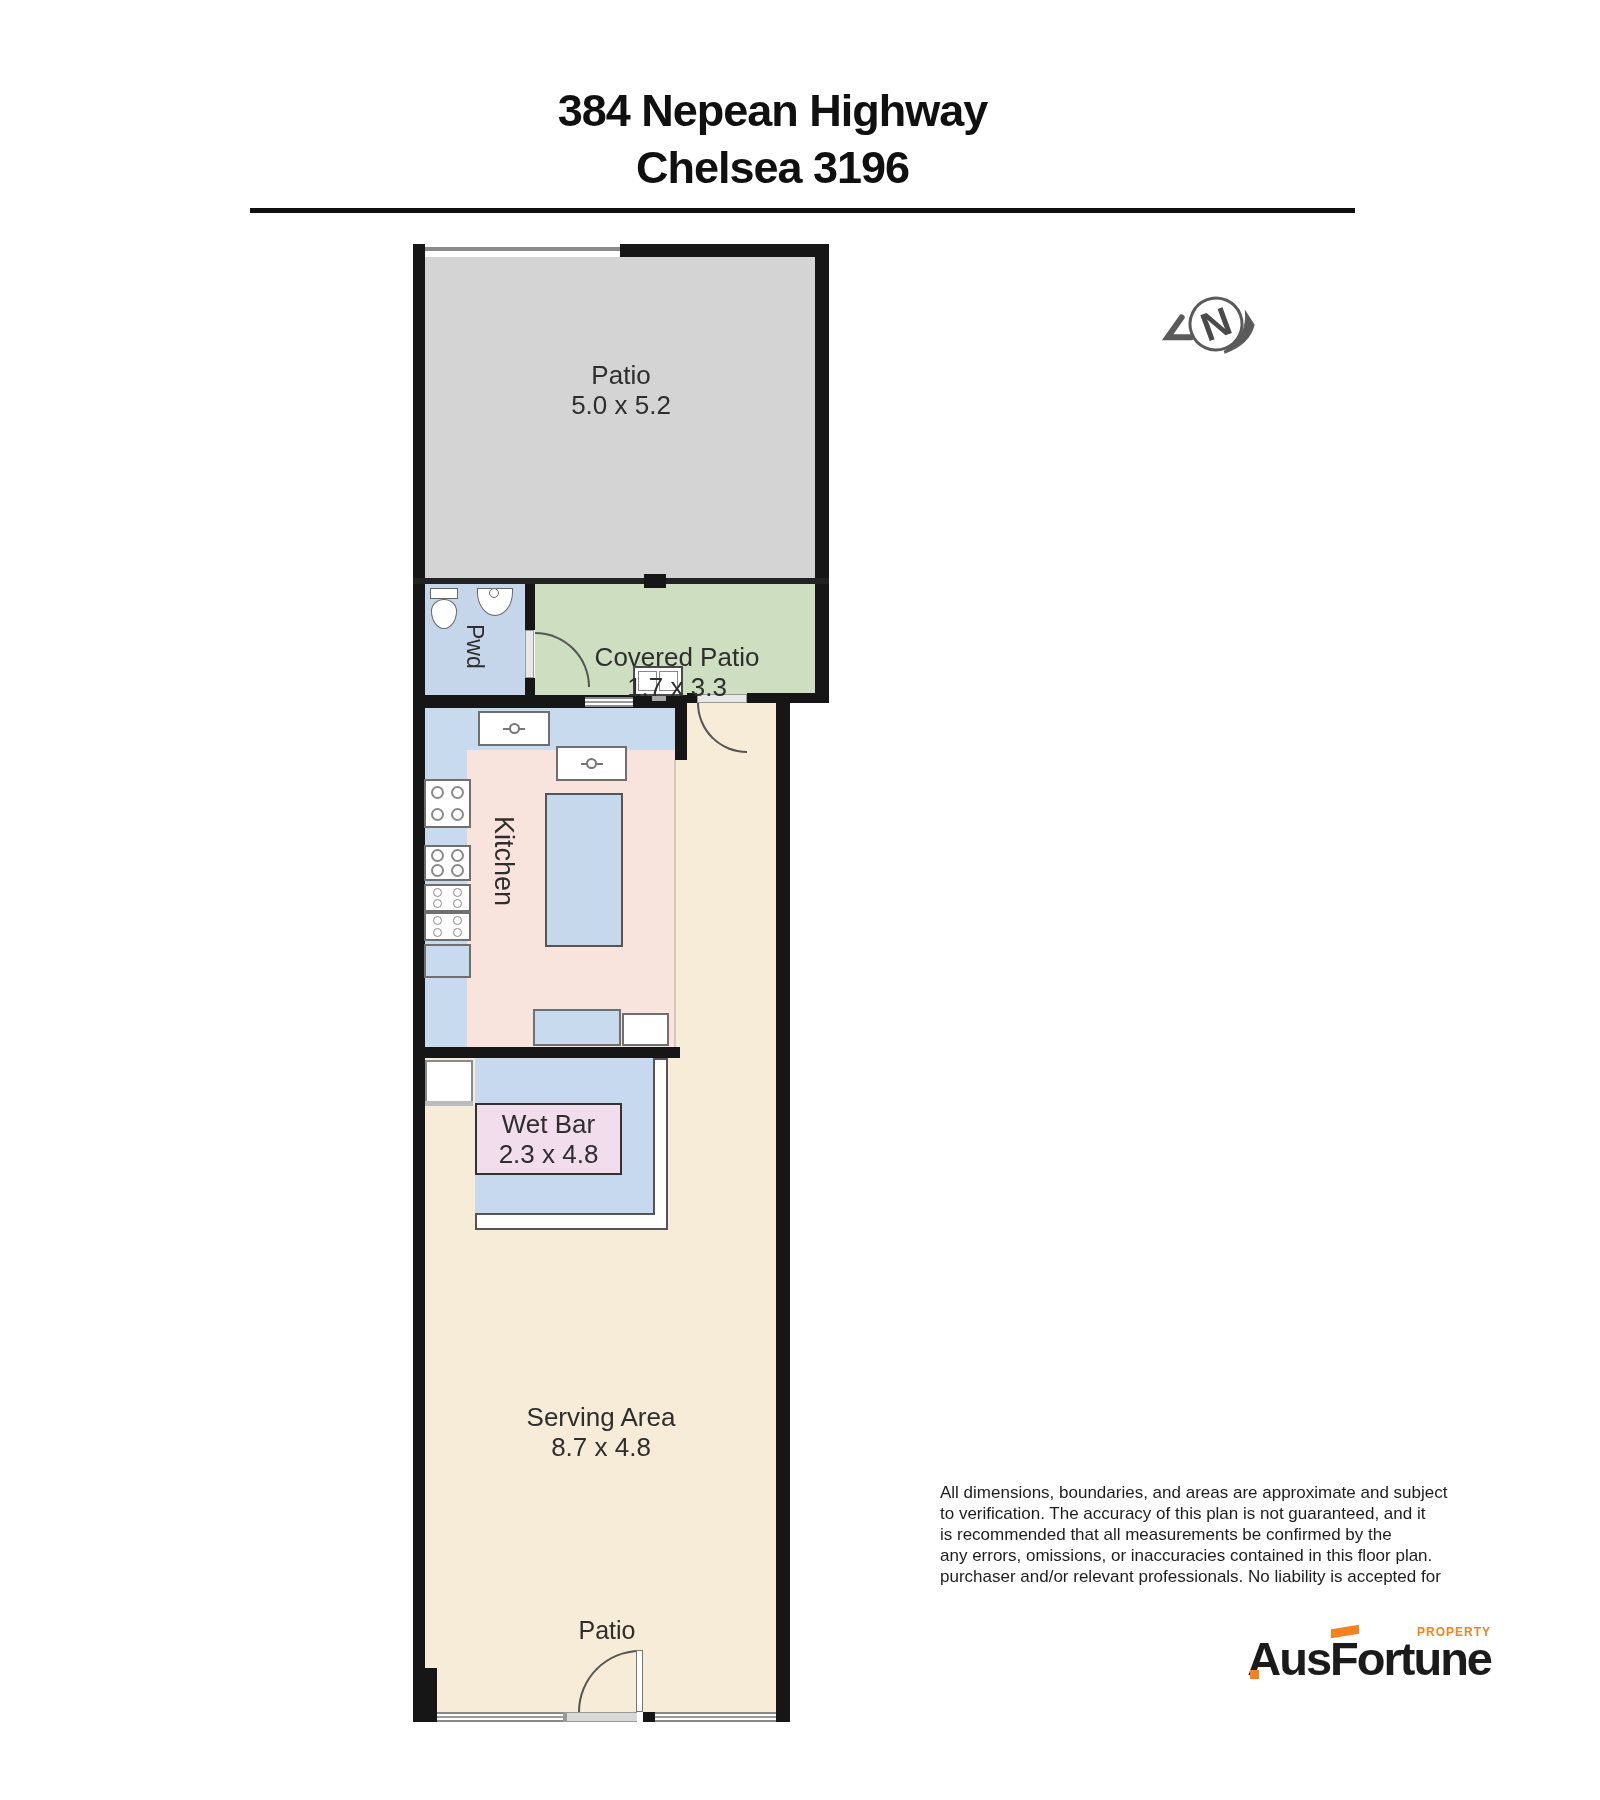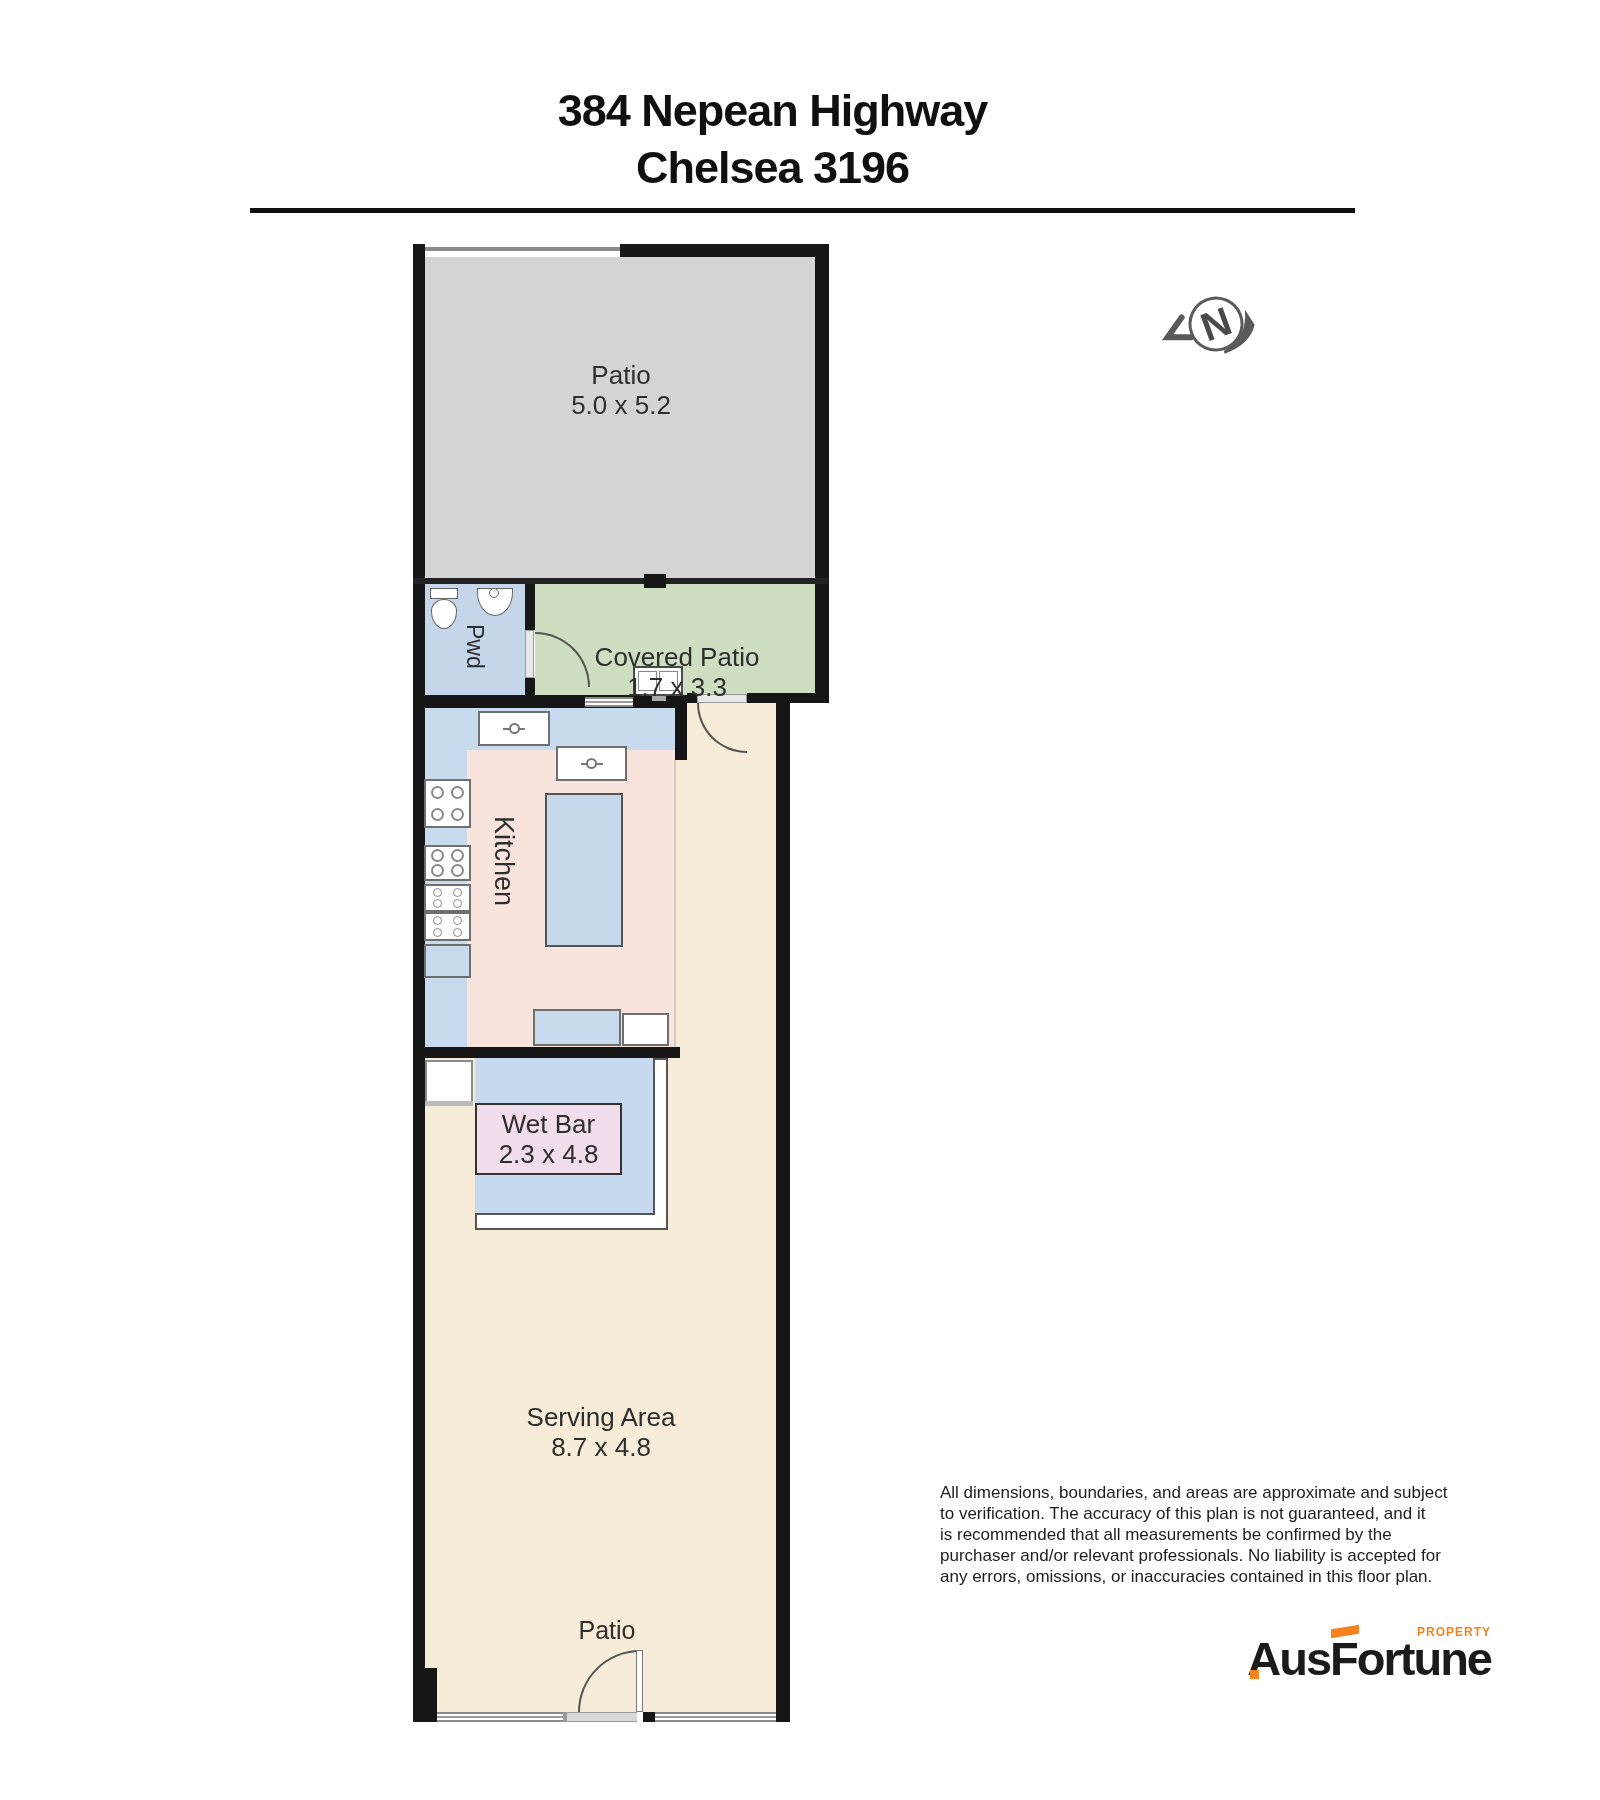--- a/index.html
+++ b/index.html
@@ -179,22 +179,22 @@
         <text x="68" y="68" font-size="40" font-weight="bold" fill="#4a4a4a" text-anchor="middle" font-family="Liberation Sans, sans-serif">N</text>
         <path d="M 66,82 Q 94,77 100,50 L 104,68 Q 93,85 66,85 Z" fill="#5a5a5a"></path>
       </g>
     </svg>
   </div>
 
   <div class="abs disclaimer">
     <div>All dimensions, boundaries, and areas are approximate and subject</div>
     <div>to verification. The accuracy of this plan is not guaranteed, and it</div>
     <div>is recommended that all measurements be confirmed by the</div>
+    <div>any errors, omissions, or inaccuracies contained in this floor plan.</div>
     <div>purchaser and/or relevant professionals. No liability is accepted for</div>
-    <div>any errors, omissions, or inaccuracies contained in this floor plan.</div>
   </div>
 
   <div class="abs logo">
     <span class="tagline">PROPERTY</span>
     <span class="brand"><span class="a-dot"></span><span>Aus</span><span class="f-wrap"><span class="f-flag"></span><span>F</span></span><span>ortune</span></span>
   </div>
 
 </div>
 
 </body></html>

